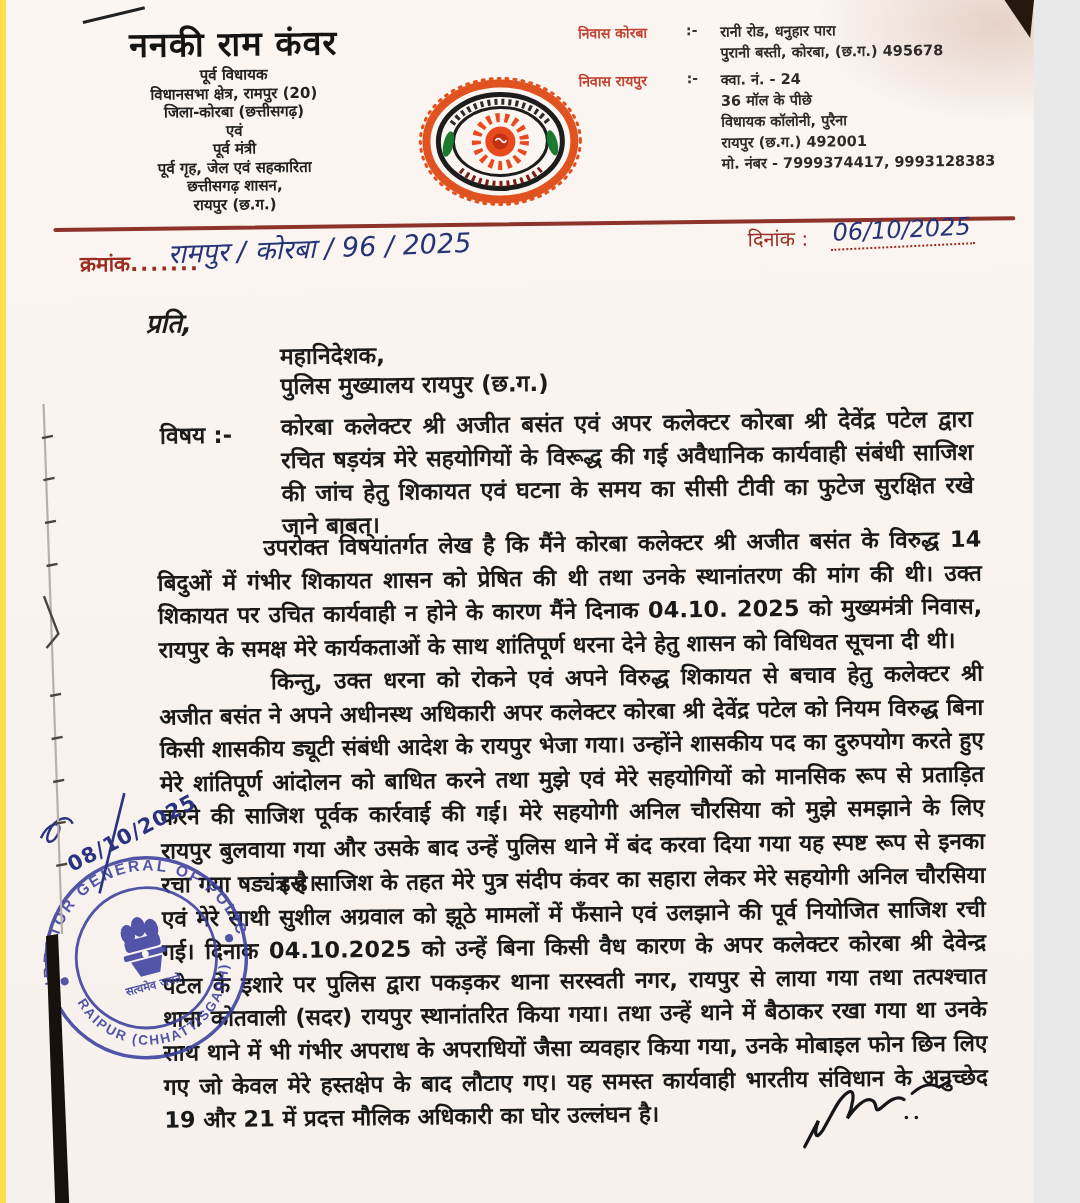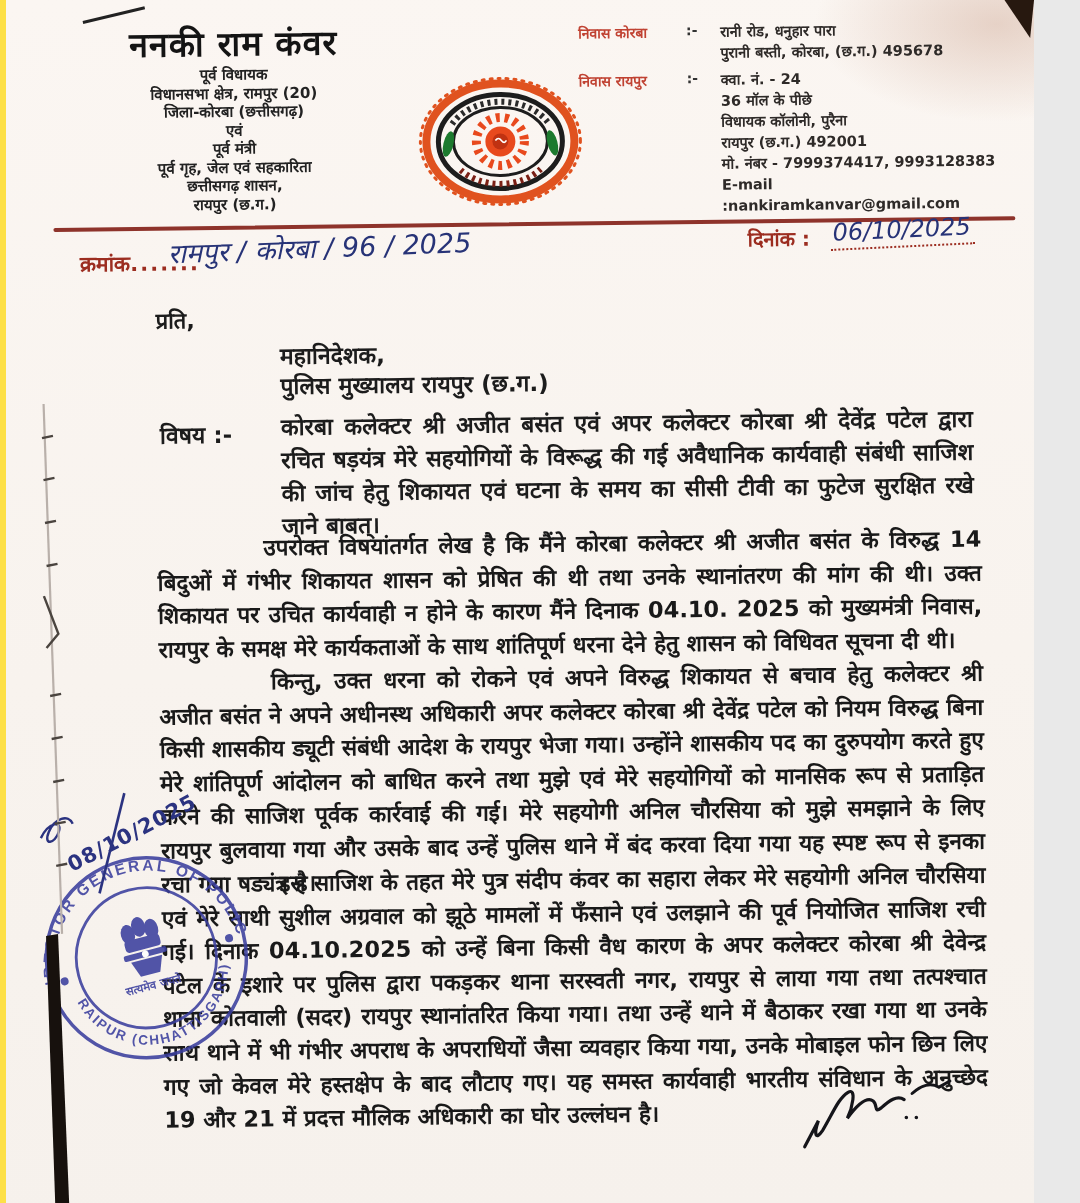--- a/index.html
+++ b/index.html
@@ -25,25 +25,25 @@
   .addr-label{width:108px;font-size:14px;font-weight:bold;color:#c04232;flex:none;}
   .addr-sep{width:34px;font-size:14px;font-weight:bold;color:#333;flex:none;}
   .addr-lines{font-size:14.5px;font-weight:bold;color:#2e2a28;line-height:21px;}
   .rule{left:58px;top:222px;width:962px;height:3.5px;background:#8e332b;border-radius:2px;}
 
   
   .ref-label{left:84px;top:244px;font-size:21px;font-weight:bold;color:#9c2d20;}
   .ref-dots{letter-spacing:2px;color:#9c2d20;}
   .hand{font-style:italic;color:#273377;}
   .ref-value{left:172px;top:226px;font-size:27px;transform:rotate(-1.5deg);font-weight:500;}
-  .date-label{left:752px;top:228px;font-size:20px;font-weight:bold;color:#9c2d20;}
+  .date-label{left:752px;top:228px;font-size:20px;font-weight:normal;color:#9c2d20;}
   .date-value{left:835px;top:220px;font-size:24px;transform:rotate(-2deg);font-weight:500;border-bottom:2px dotted #9c2d20;padding:0 4px 2px 2px;}
 
   
-  .to-line{left:159px;top:300px;font-size:22px;font-weight:600;}
+  .to-line{left:149px;top:300px;font-size:26px;font-weight:600;font-style:italic;}
   .to-name{left:283px;top:336px;font-size:23px;font-weight:600;}
   .to-office{left:283px;top:366px;font-size:23px;font-weight:600;}
   .subj-label{left:162px;top:414px;font-size:23px;font-weight:bold;text-align:center;}
   .subj-text{left:283px;top:408px;width:692px;font-size:23px;font-weight:bold;line-height:33px;text-align:justify;}
   .para{left:158px;width:824px;font-size:22.5px;font-weight:600;line-height:33.6px;text-align:justify;color:#191919;}
   .p1{top:528px;text-indent:106px;}
   .p2{top:662px;text-indent:112px;}
   .p3{top:864px;text-indent:118px;}
 
   
@@ -102,21 +102,20 @@
       </div>
       <div class="addr-row">
         <span class="addr-label">निवास रायपुर</span>
         <span class="addr-sep">:-</span>
         <span class="addr-lines">
           <span>क्वा. नं. - 24</span><br>
           <span>36 मॉल के पीछे</span><br>
           <span>विधायक कॉलोनी, पुरैना</span><br>
           <span>रायपुर (छ.ग.) 492001</span><br>
           <span>मो. नंबर - 7999374417, 9993128383</span><br>
-          <span>E-mail :nankiramkanvar@gmail.com</span>
         </span>
       </div>
     </div>
 
     <div class="abs rule"></div>
 
     <div class="abs ref-label"><span>क्रमांक</span><span class="ref-dots">.......</span></div>
     <div class="abs hand ref-value">रामपुर / कोरबा / 96 / 2025</div>
     <div class="abs date-label">दिनांक :</div>
     <div class="abs hand date-value">06/10/2025</div>

